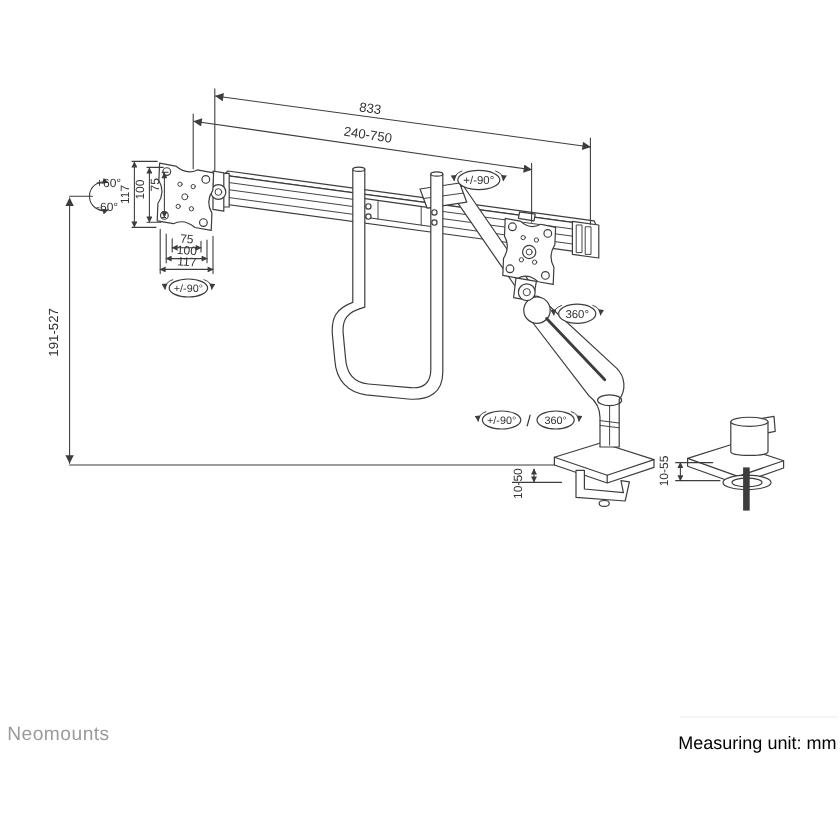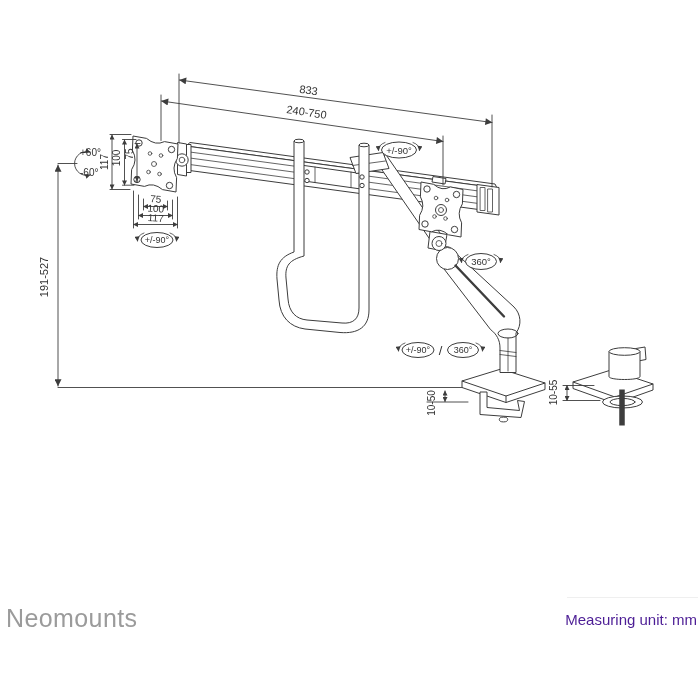--- a/index.html
+++ b/index.html
@@ -10,23 +10,23 @@
   .d95{font-size:9.5px;}
   .d10{font-size:10px;}
   .d11{font-size:11px;}
   .d13{font-size:13px;}
   .ln{stroke:#3d3d3d;stroke-width:1;fill:none;stroke-linecap:round;stroke-linejoin:round;}
   .lnw{stroke:#3d3d3d;stroke-width:1;fill:#ffffff;stroke-linejoin:round;}
   .thin{stroke:#3d3d3d;stroke-width:0.8;fill:none;stroke-linecap:round;}
   .dim{stroke:#3d3d3d;stroke-width:0.9;fill:none;stroke-linecap:round;}
   .strut{stroke:#3d3d3d;stroke-width:2.4;fill:none;stroke-linecap:round;}
   .bolt{stroke:#3d3d3d;stroke-width:5.5;fill:none;}
-  .brand{position:absolute;left:6px;top:604px;font-size:25px;letter-spacing:0.4px;
+  .brand{position:absolute;left:6px;top:604px;font-size:16px;letter-spacing:0.4px;
          color:#9b9b9b;font-weight:400;}
-  .munit{position:absolute;right:3px;top:611px;font-size:15px;color:#4c1d95;}
+  .munit{position:absolute;right:3px;top:611px;font-size:15px;color:#000000;}
   .fdivider{position:absolute;left:567px;top:597px;width:131px;height:1px;background:#efefef;}
 </style>
 </head>
 <body>
 
 <div class="stage">
 
 <svg width="700" height="700" viewBox="0 0 700 700">
   <defs>
     <marker id="arr" viewBox="0 0 10 10" refX="9.5" refY="5" markerWidth="9" markerHeight="7" orient="auto-start-reverse" markerUnits="userSpaceOnUse">

